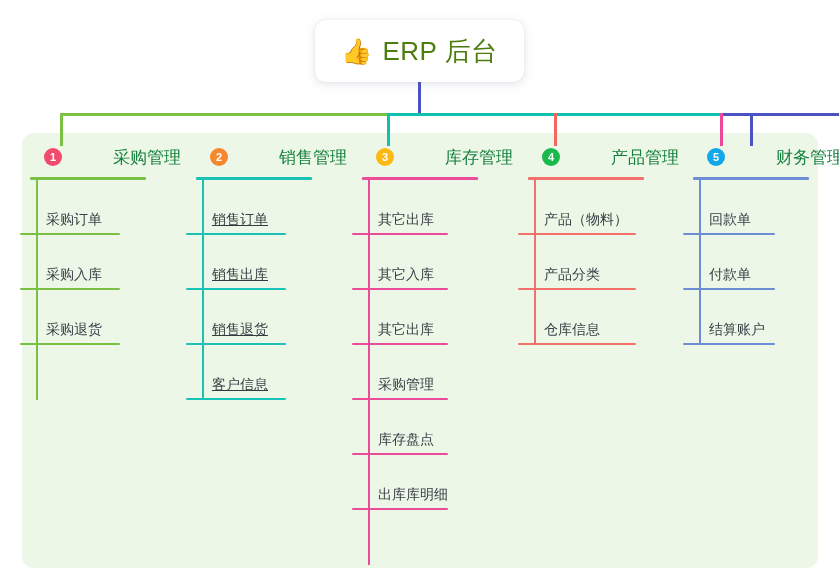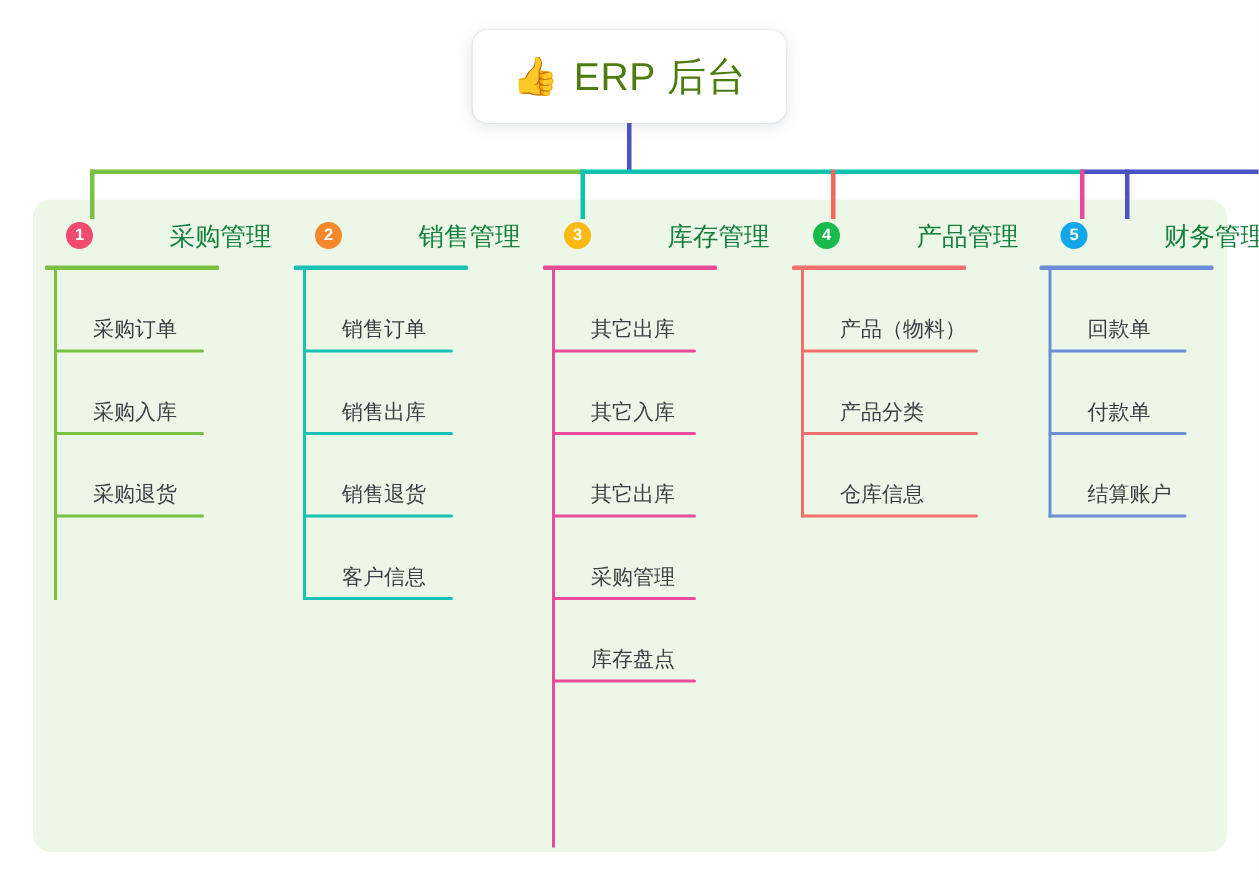--- a/index.html
+++ b/index.html
@@ -119,21 +119,21 @@
   .leaf-spine {
     position: absolute;
     left: 0;
     top: 0;
     width: 2px;
   }
   .leaf {
     position: relative;
     height: 55px;
     box-sizing: border-box;
-    padding-left: 26px;
+    padding-left: 10px;
     display: flex;
     flex-direction: column;
     justify-content: flex-end;
   }
   .leaf-label {
     font-size: 14px;
     color: #3a4046;
     line-height: 1;
     padding-bottom: 7px;
     white-space: nowrap;
@@ -197,21 +197,21 @@
             <div class="leaf-rule" style="background: rgb(122, 193, 67);"></div>
           </div>
         </div>
       </div>
       <div class="column col1" style="left: 196px;">
         <div class="col-header">
           <span class="badge" style="background: rgb(245, 136, 44);">2</span>
           <span class="col-title">销售管理</span>
         </div>
         <div class="header-rule" style="background: rgb(25, 194, 180);"></div>
-        <div class="leaves" style="padding-left: 0px; margin-left: 6px;">
+        <div class="leaves" style="padding-left: 0px; margin-left: 6px; text-decoration: underline;">
           <div class="leaf-spine" style="background: rgb(25, 194, 180); height: 220px;"></div>
           <div class="leaf">
             <div class="leaf-label">销售订单</div>
             <div class="leaf-rule" style="background: rgb(25, 194, 180);"></div>
           </div>
           <div class="leaf">
             <div class="leaf-label">销售出库</div>
             <div class="leaf-rule" style="background: rgb(25, 194, 180);"></div>
           </div>
           <div class="leaf">
@@ -245,20 +245,24 @@
             <div class="leaf-rule" style="background: rgb(234, 76, 154);"></div>
           </div>
           <div class="leaf">
             <div class="leaf-label">采购管理</div>
             <div class="leaf-rule" style="background: rgb(234, 76, 154);"></div>
           </div>
           <div class="leaf">
             <div class="leaf-label">库存盘点</div>
             <div class="leaf-rule" style="background: rgb(234, 76, 154);"></div>
           </div>
+          <div class="leaf">
+            <div class="leaf-label">出库库明细</div>
+            <div class="leaf-rule" style="background: rgb(234, 76, 154);"></div>
+          </div>
         </div>
       </div>
       <div class="column col3" style="left: 528px;">
         <div class="col-header">
           <span class="badge" style="background: rgb(24, 186, 75);">4</span>
           <span class="col-title">产品管理</span>
         </div>
         <div class="header-rule" style="background: rgb(244, 112, 106);"></div>
         <div class="leaves" style="padding-left: 0px; margin-left: 6px;">
           <div class="leaf-spine" style="background: rgb(244, 112, 106); height: 165px;"></div>

